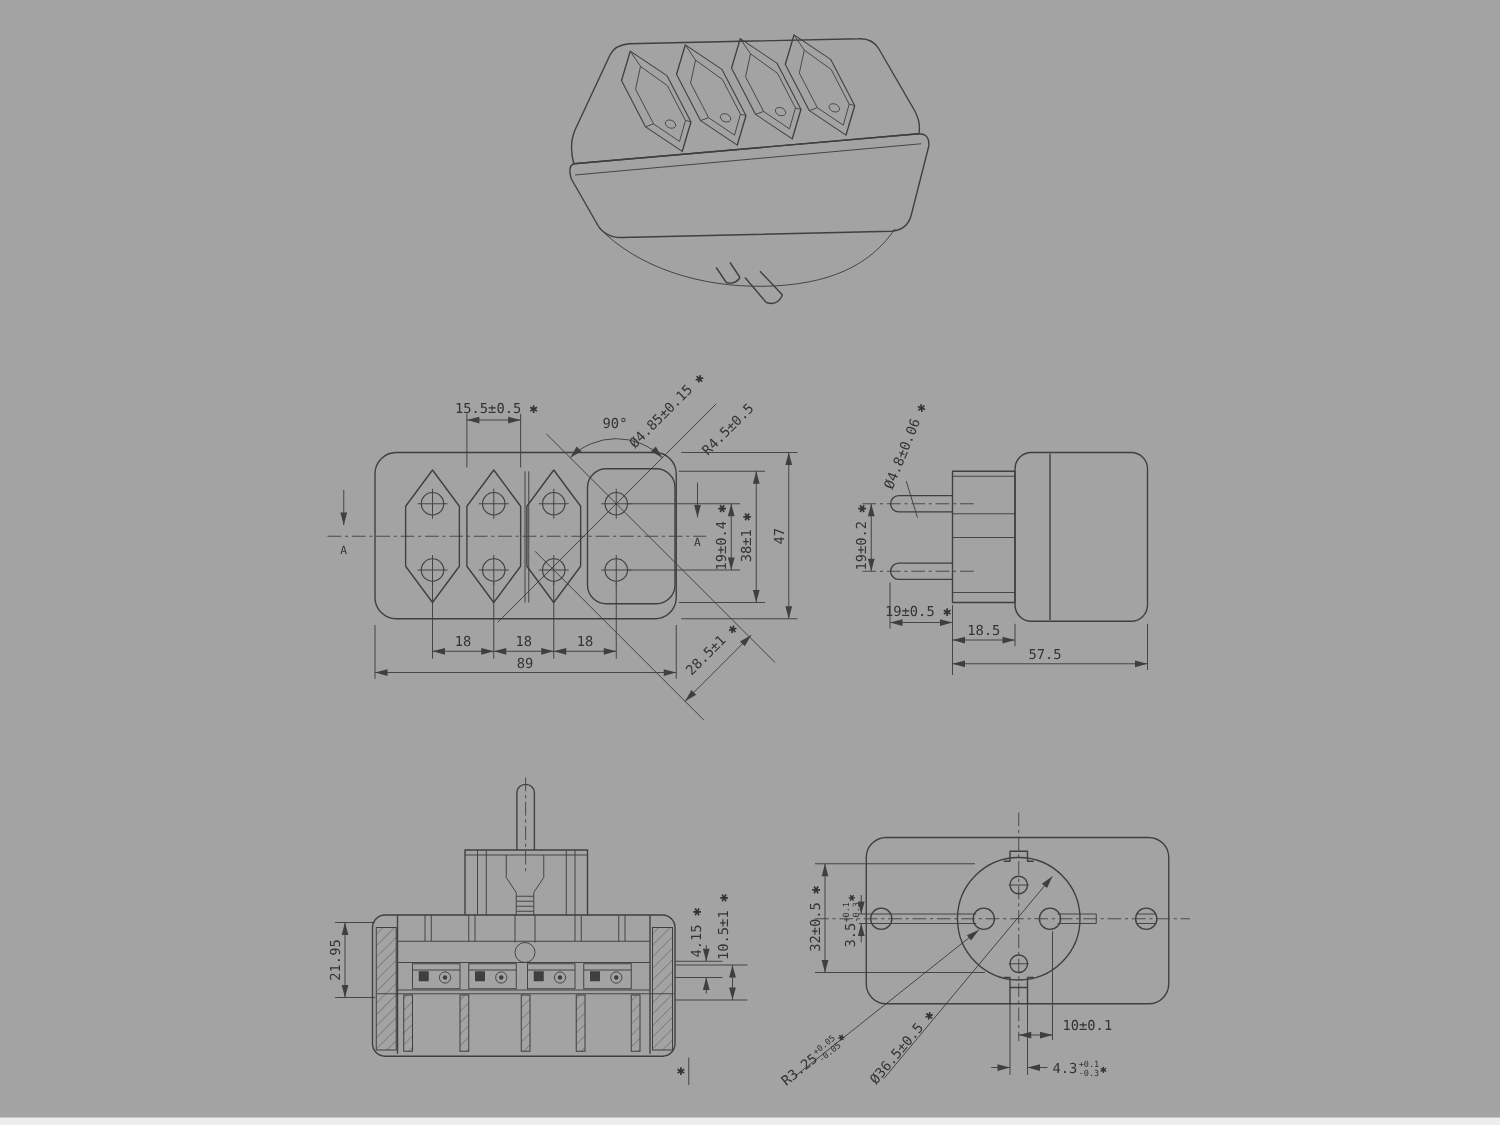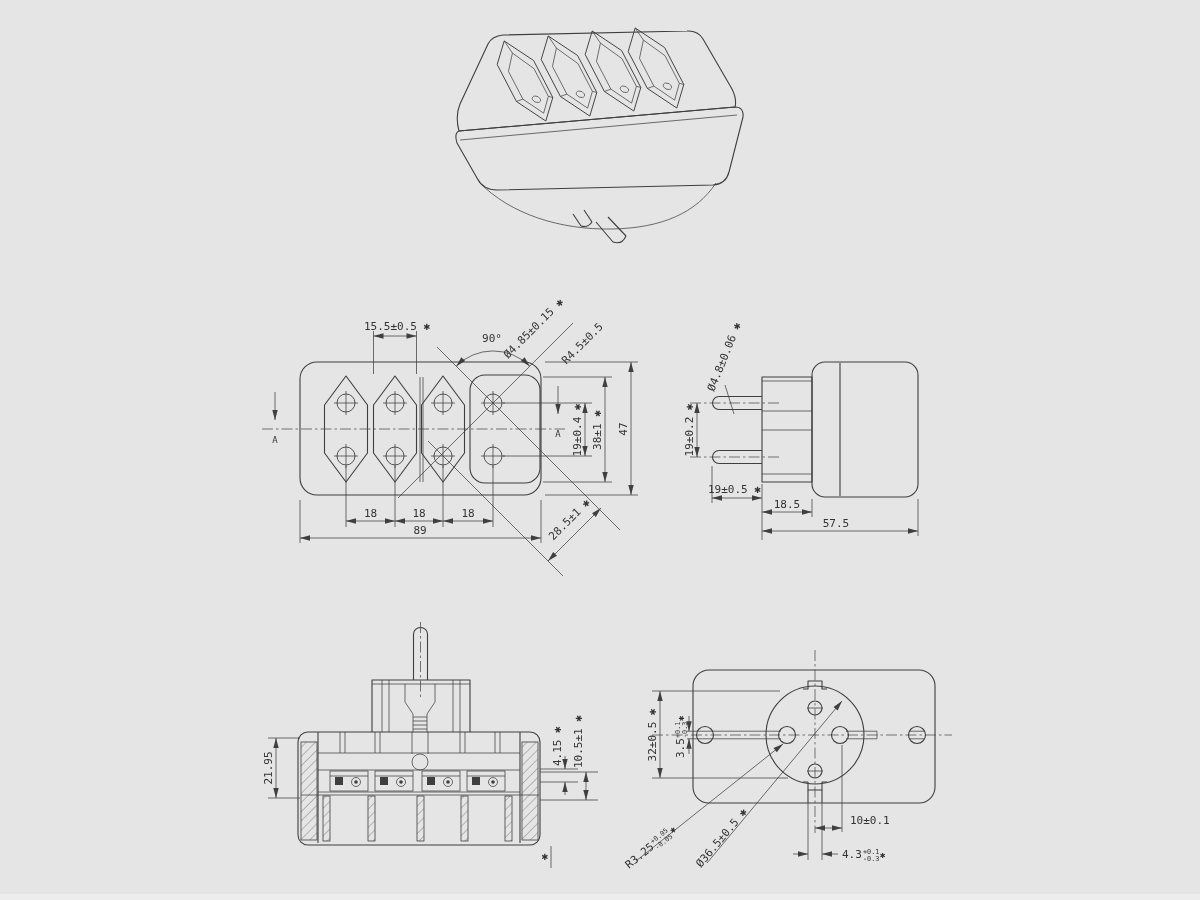--- a/index.html
+++ b/index.html
@@ -1,16 +1,16 @@
 <!DOCTYPE html>
 <html><head>
 <meta charset="utf-8">
 <style>
   html,body{margin:0;padding:0;background:#ffffff;}
-  .stage{width:1200px;height:900px;position:relative;background:#e5e5e5;}
+  .stage{width:1200px;height:900px;position:relative;background:#a3a3a3;}
   svg{display:block;}
   .ln{fill:none;stroke:#3f3f3f;stroke-width:1.1;stroke-linejoin:round;}
   .tn{fill:none;stroke:#3f3f3f;stroke-width:0.75;}
   .cl{fill:none;stroke:#3f3f3f;stroke-width:0.7;stroke-dasharray:11 3 2.5 3;}
   .dm{fill:none;stroke:#3f3f3f;stroke-width:0.75;marker-start:url(#ar);marker-end:url(#ar);}
   .dmo{fill:none;stroke:#3f3f3f;stroke-width:0.75;marker-end:url(#ar);}
   .ht{fill:url(#ht);stroke:#3f3f3f;stroke-width:0.8;}
   text{font-family:"DejaVu Sans Mono","Liberation Mono",monospace;font-size:11px;fill:#333;}
   .s7{font-size:6.8px;}
   .s9{font-size:9px;}

